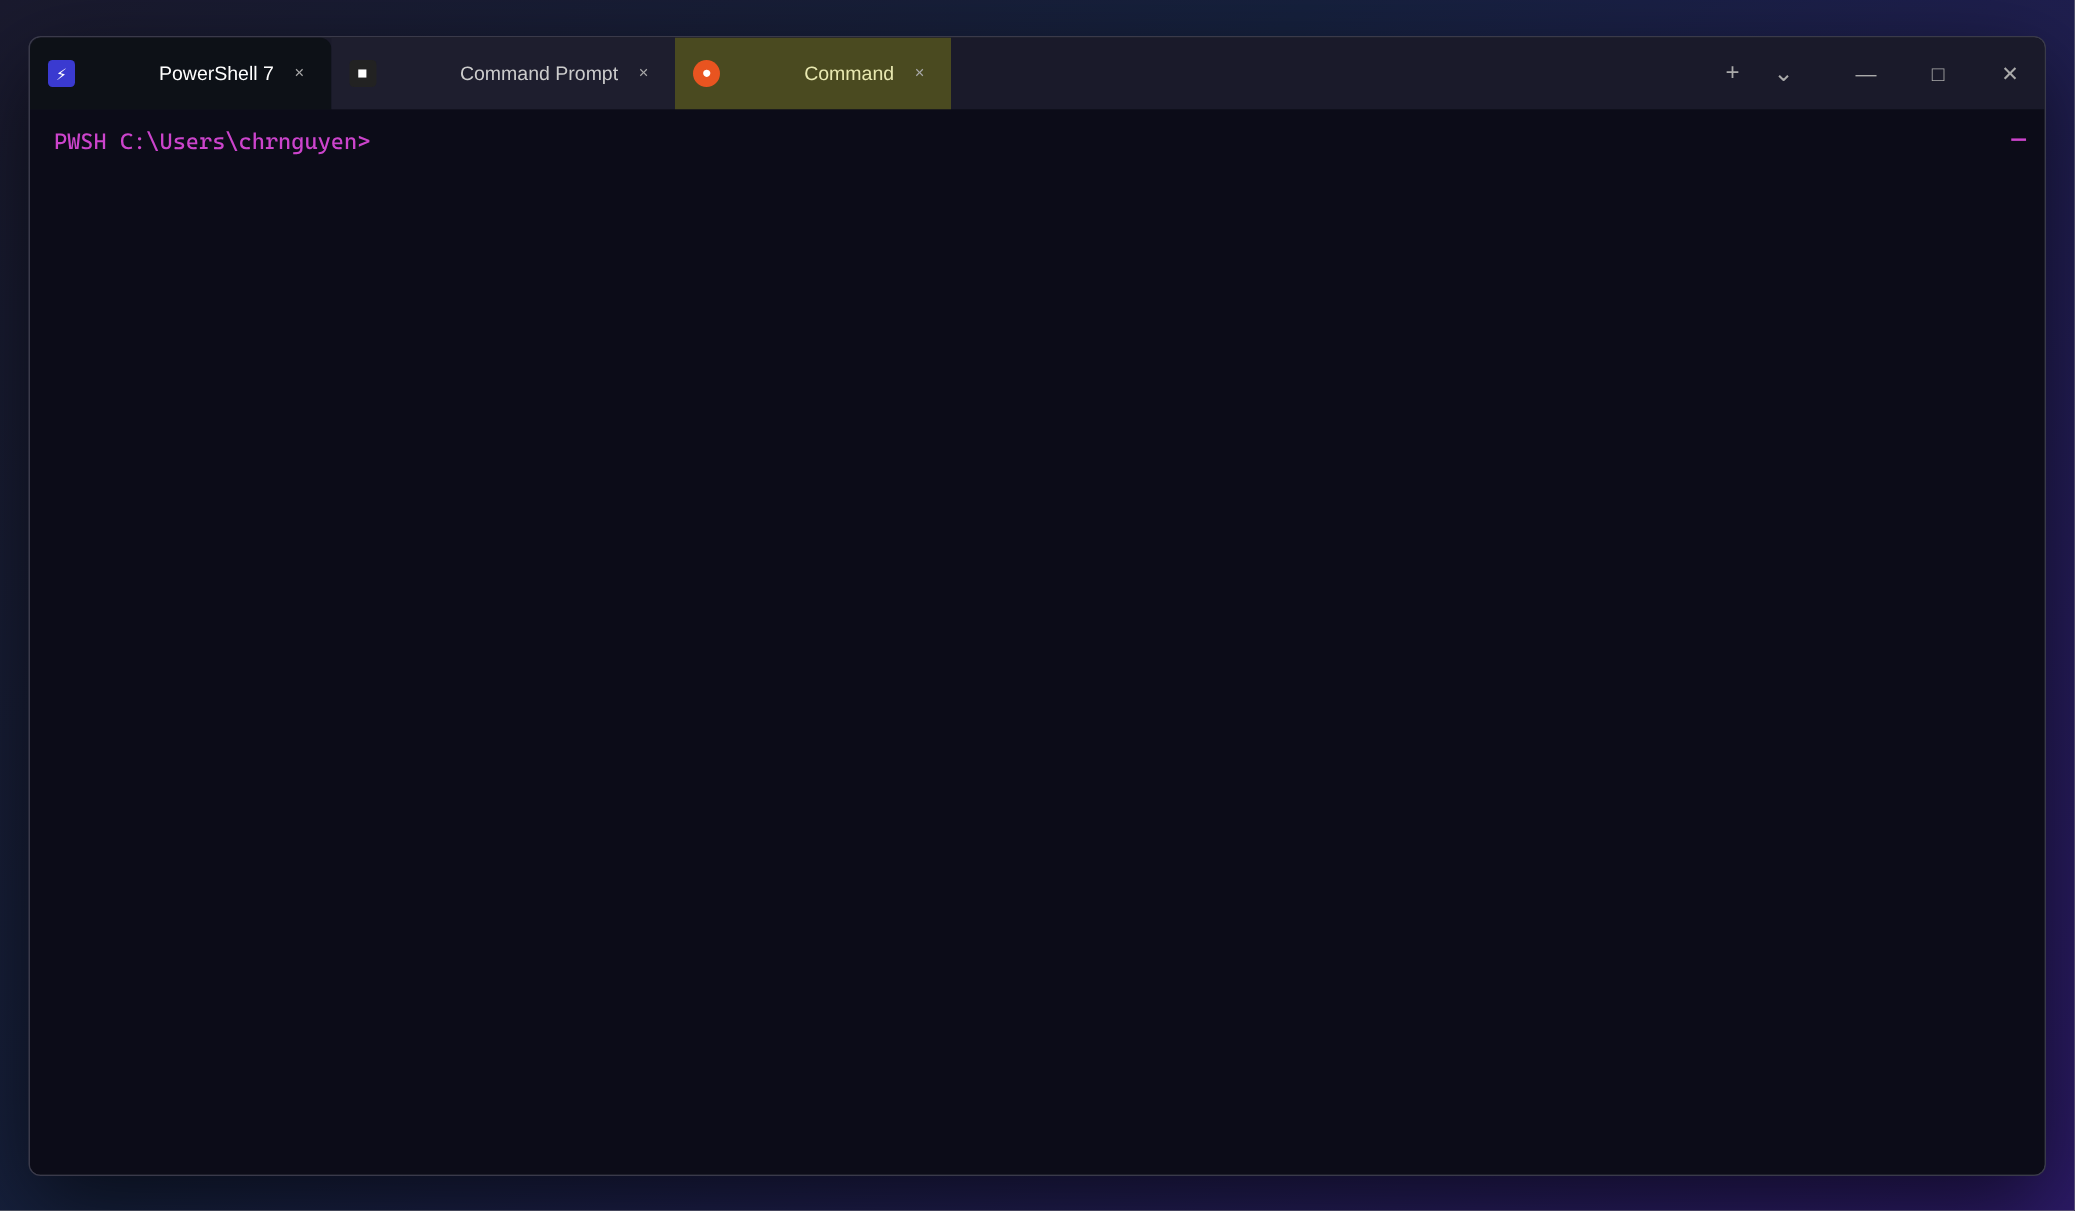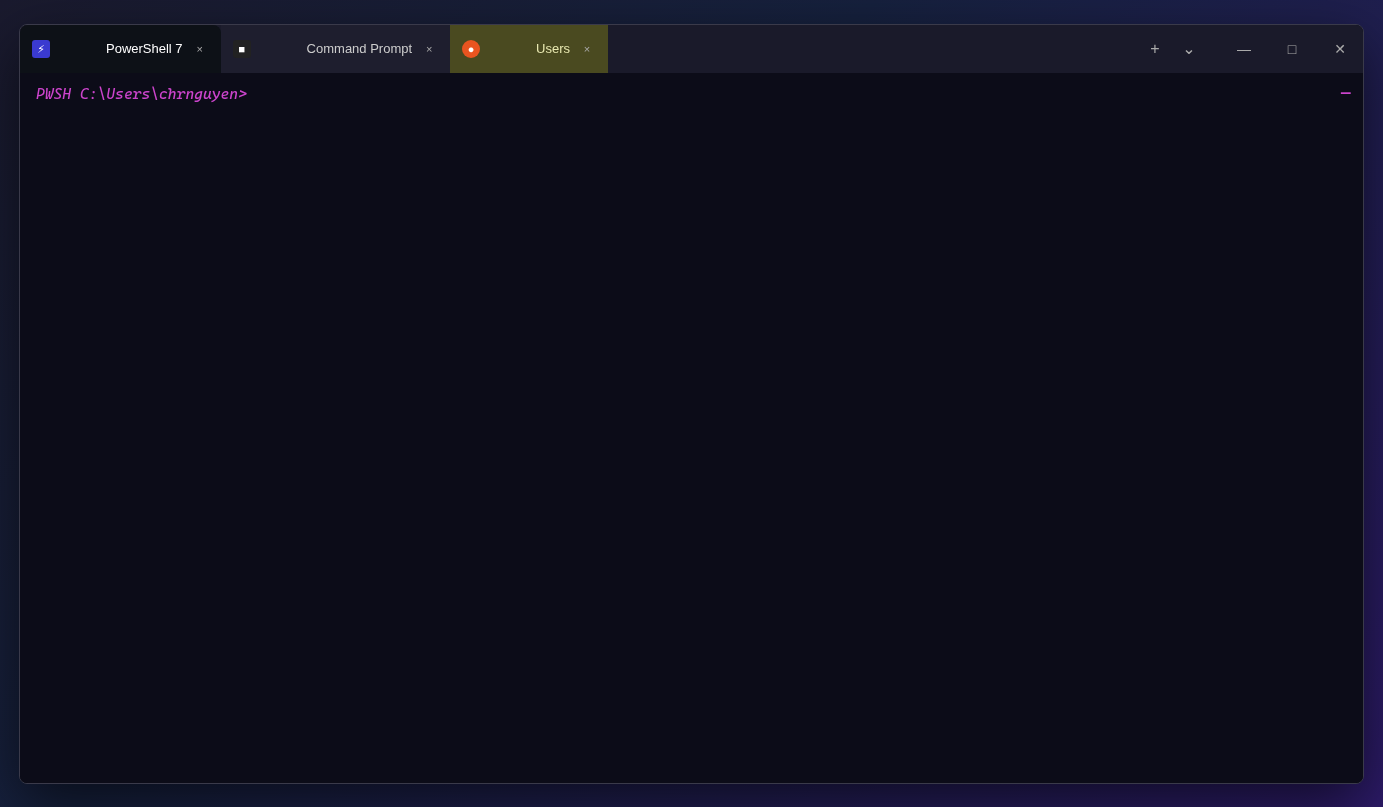--- a/index.html
+++ b/index.html
@@ -196,21 +196,20 @@
 
     .prompt-line {
       display: flex;
       align-items: center;
       gap: 0;
     }
 
     .prompt-text {
       color: #cc44cc;
       font-weight: 500;
-      font-style: italic;
     }
 
     .cursor-dash {
       position: absolute;
       top: 12px;
       right: 12px;
       color: #cc44cc;
       font-size: 18px;
       line-height: 1;
     }
@@ -235,21 +234,21 @@
         <div class="cmd-icon">■</div>
       </div>
       <span class="tab-label">Command Prompt</span>
       <div class="tab-close">×</div>
     </div>
 
     <div class="tab ubuntu-tab">
       <div class="tab-icon">
         <div class="ubuntu-icon">●</div>
       </div>
-      <span class="tab-label">Users</span>
+      <span class="tab-label">Command</span>
       <div class="tab-close">×</div>
     </div>
 
     <div class="tab-bar-actions">
       <button class="action-btn">+</button>
       <button class="action-btn">⌄</button>
     </div>
 
     <div class="window-controls">
       <button class="win-btn">—</button>

